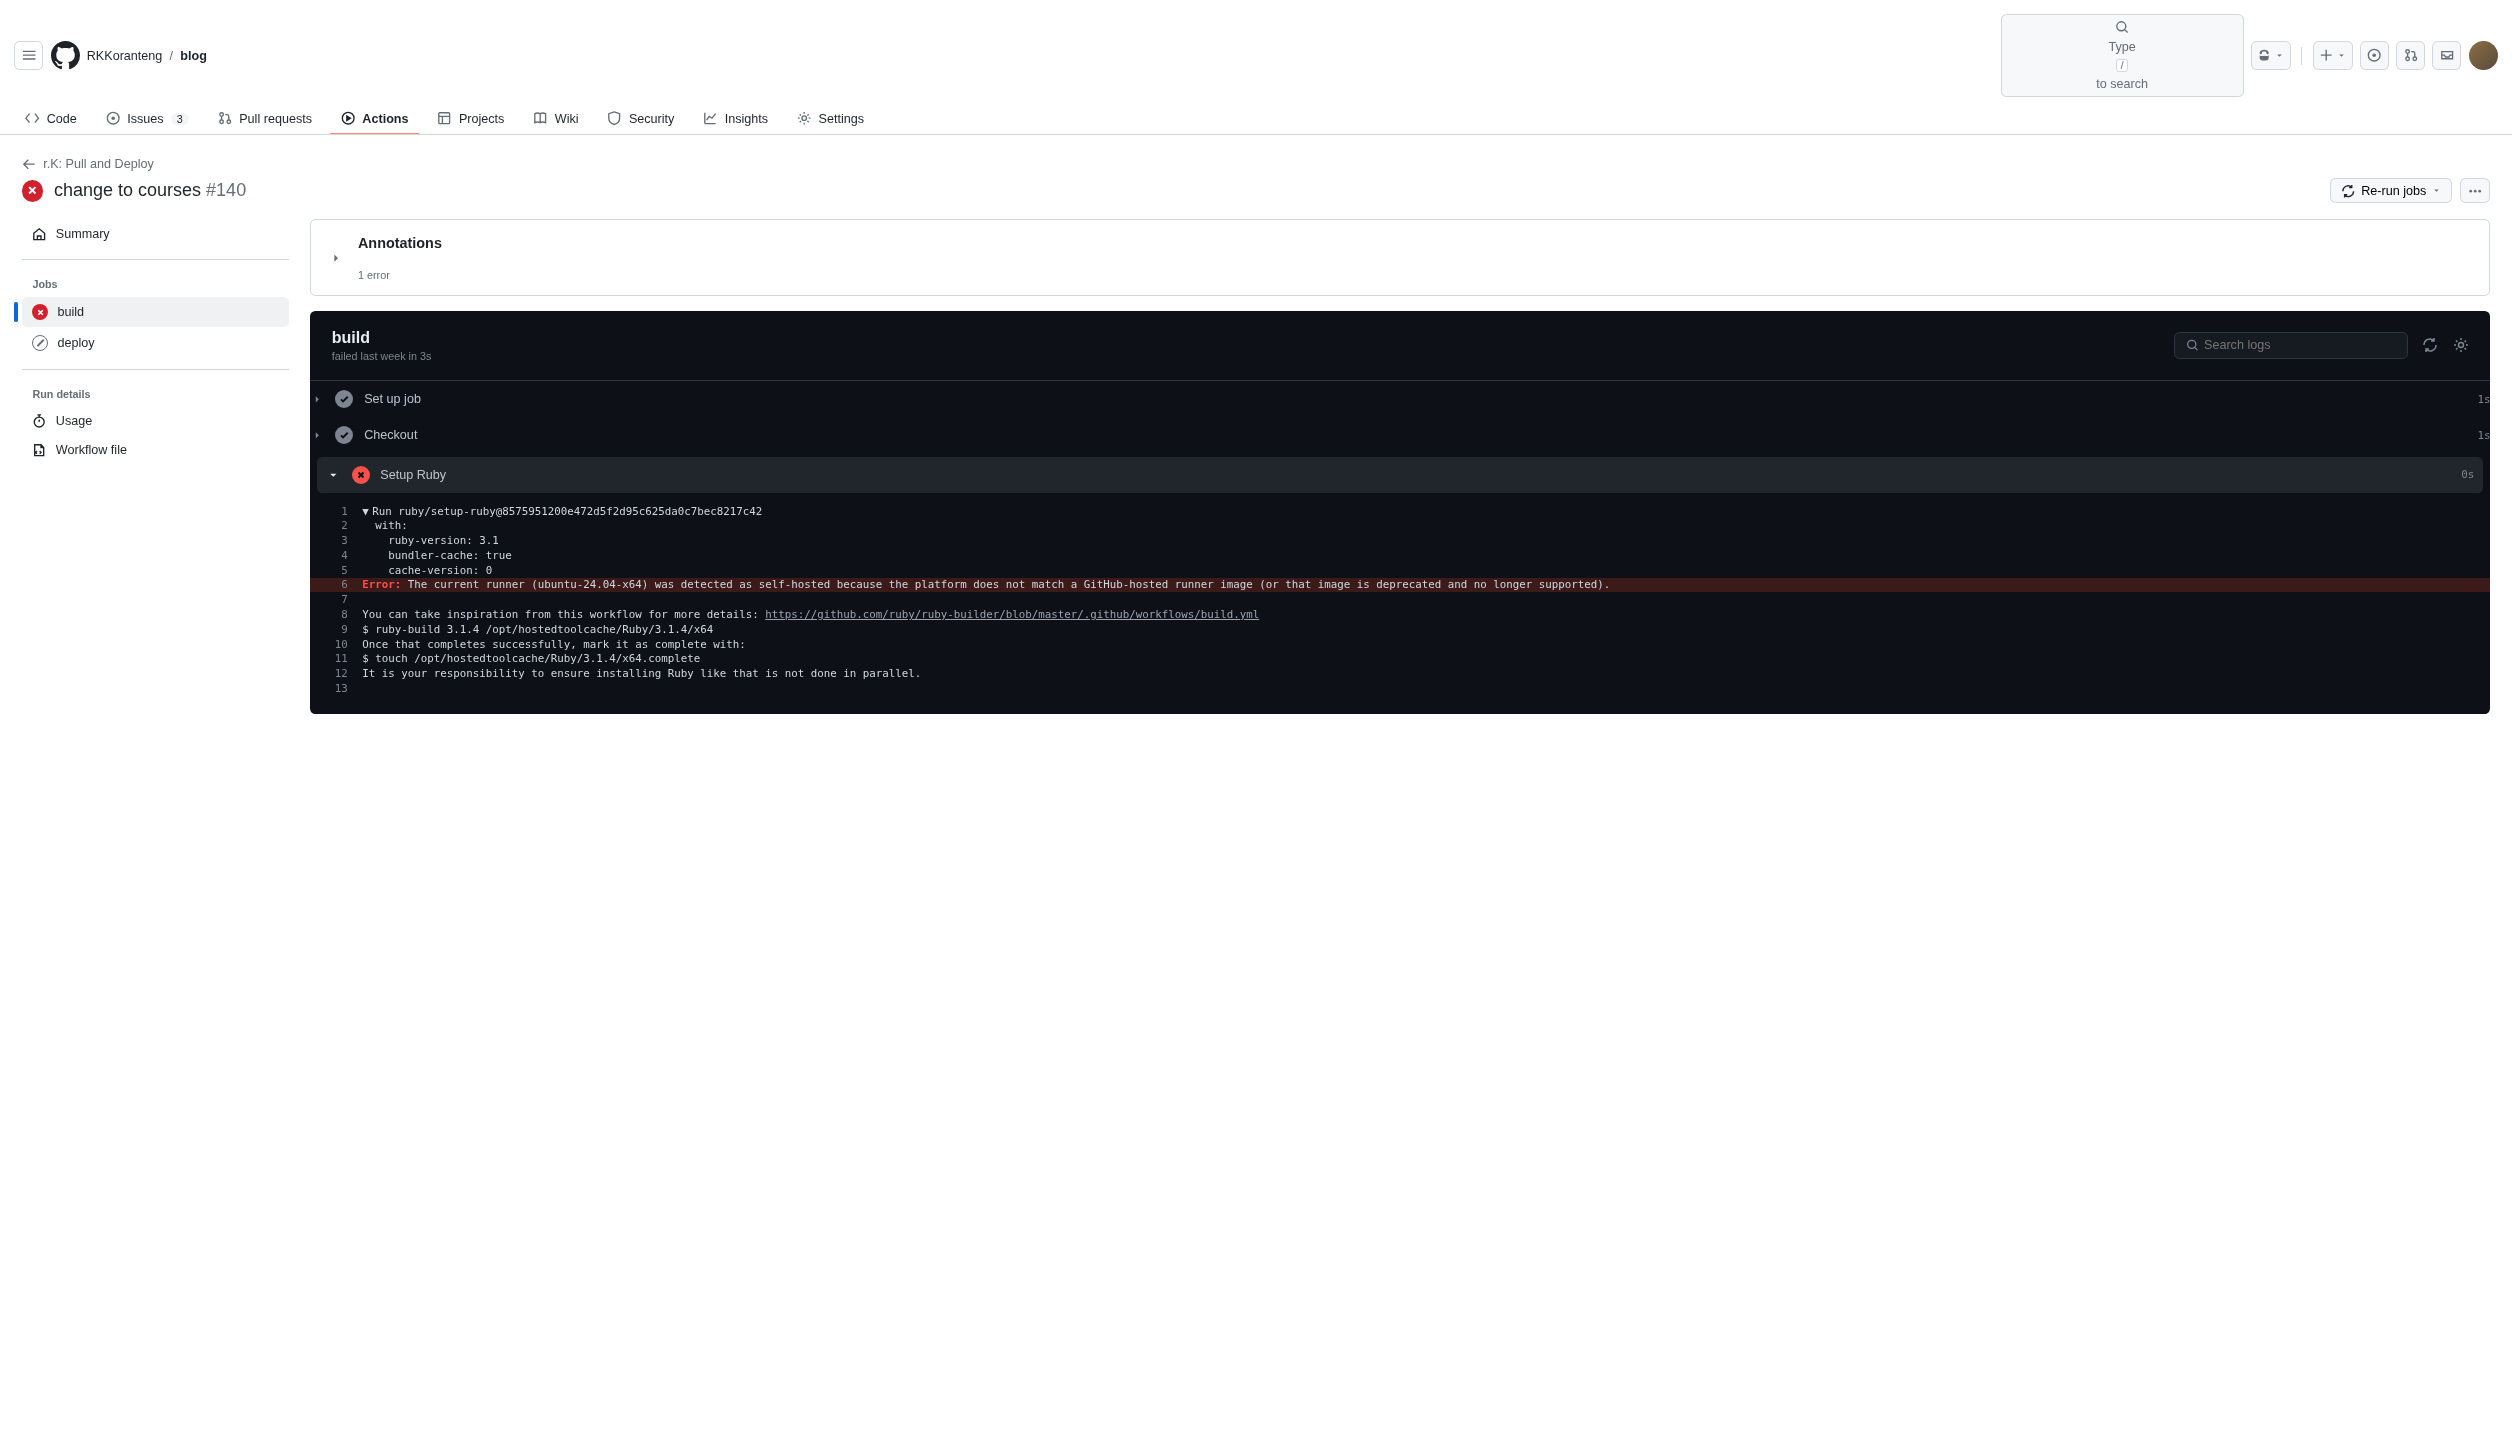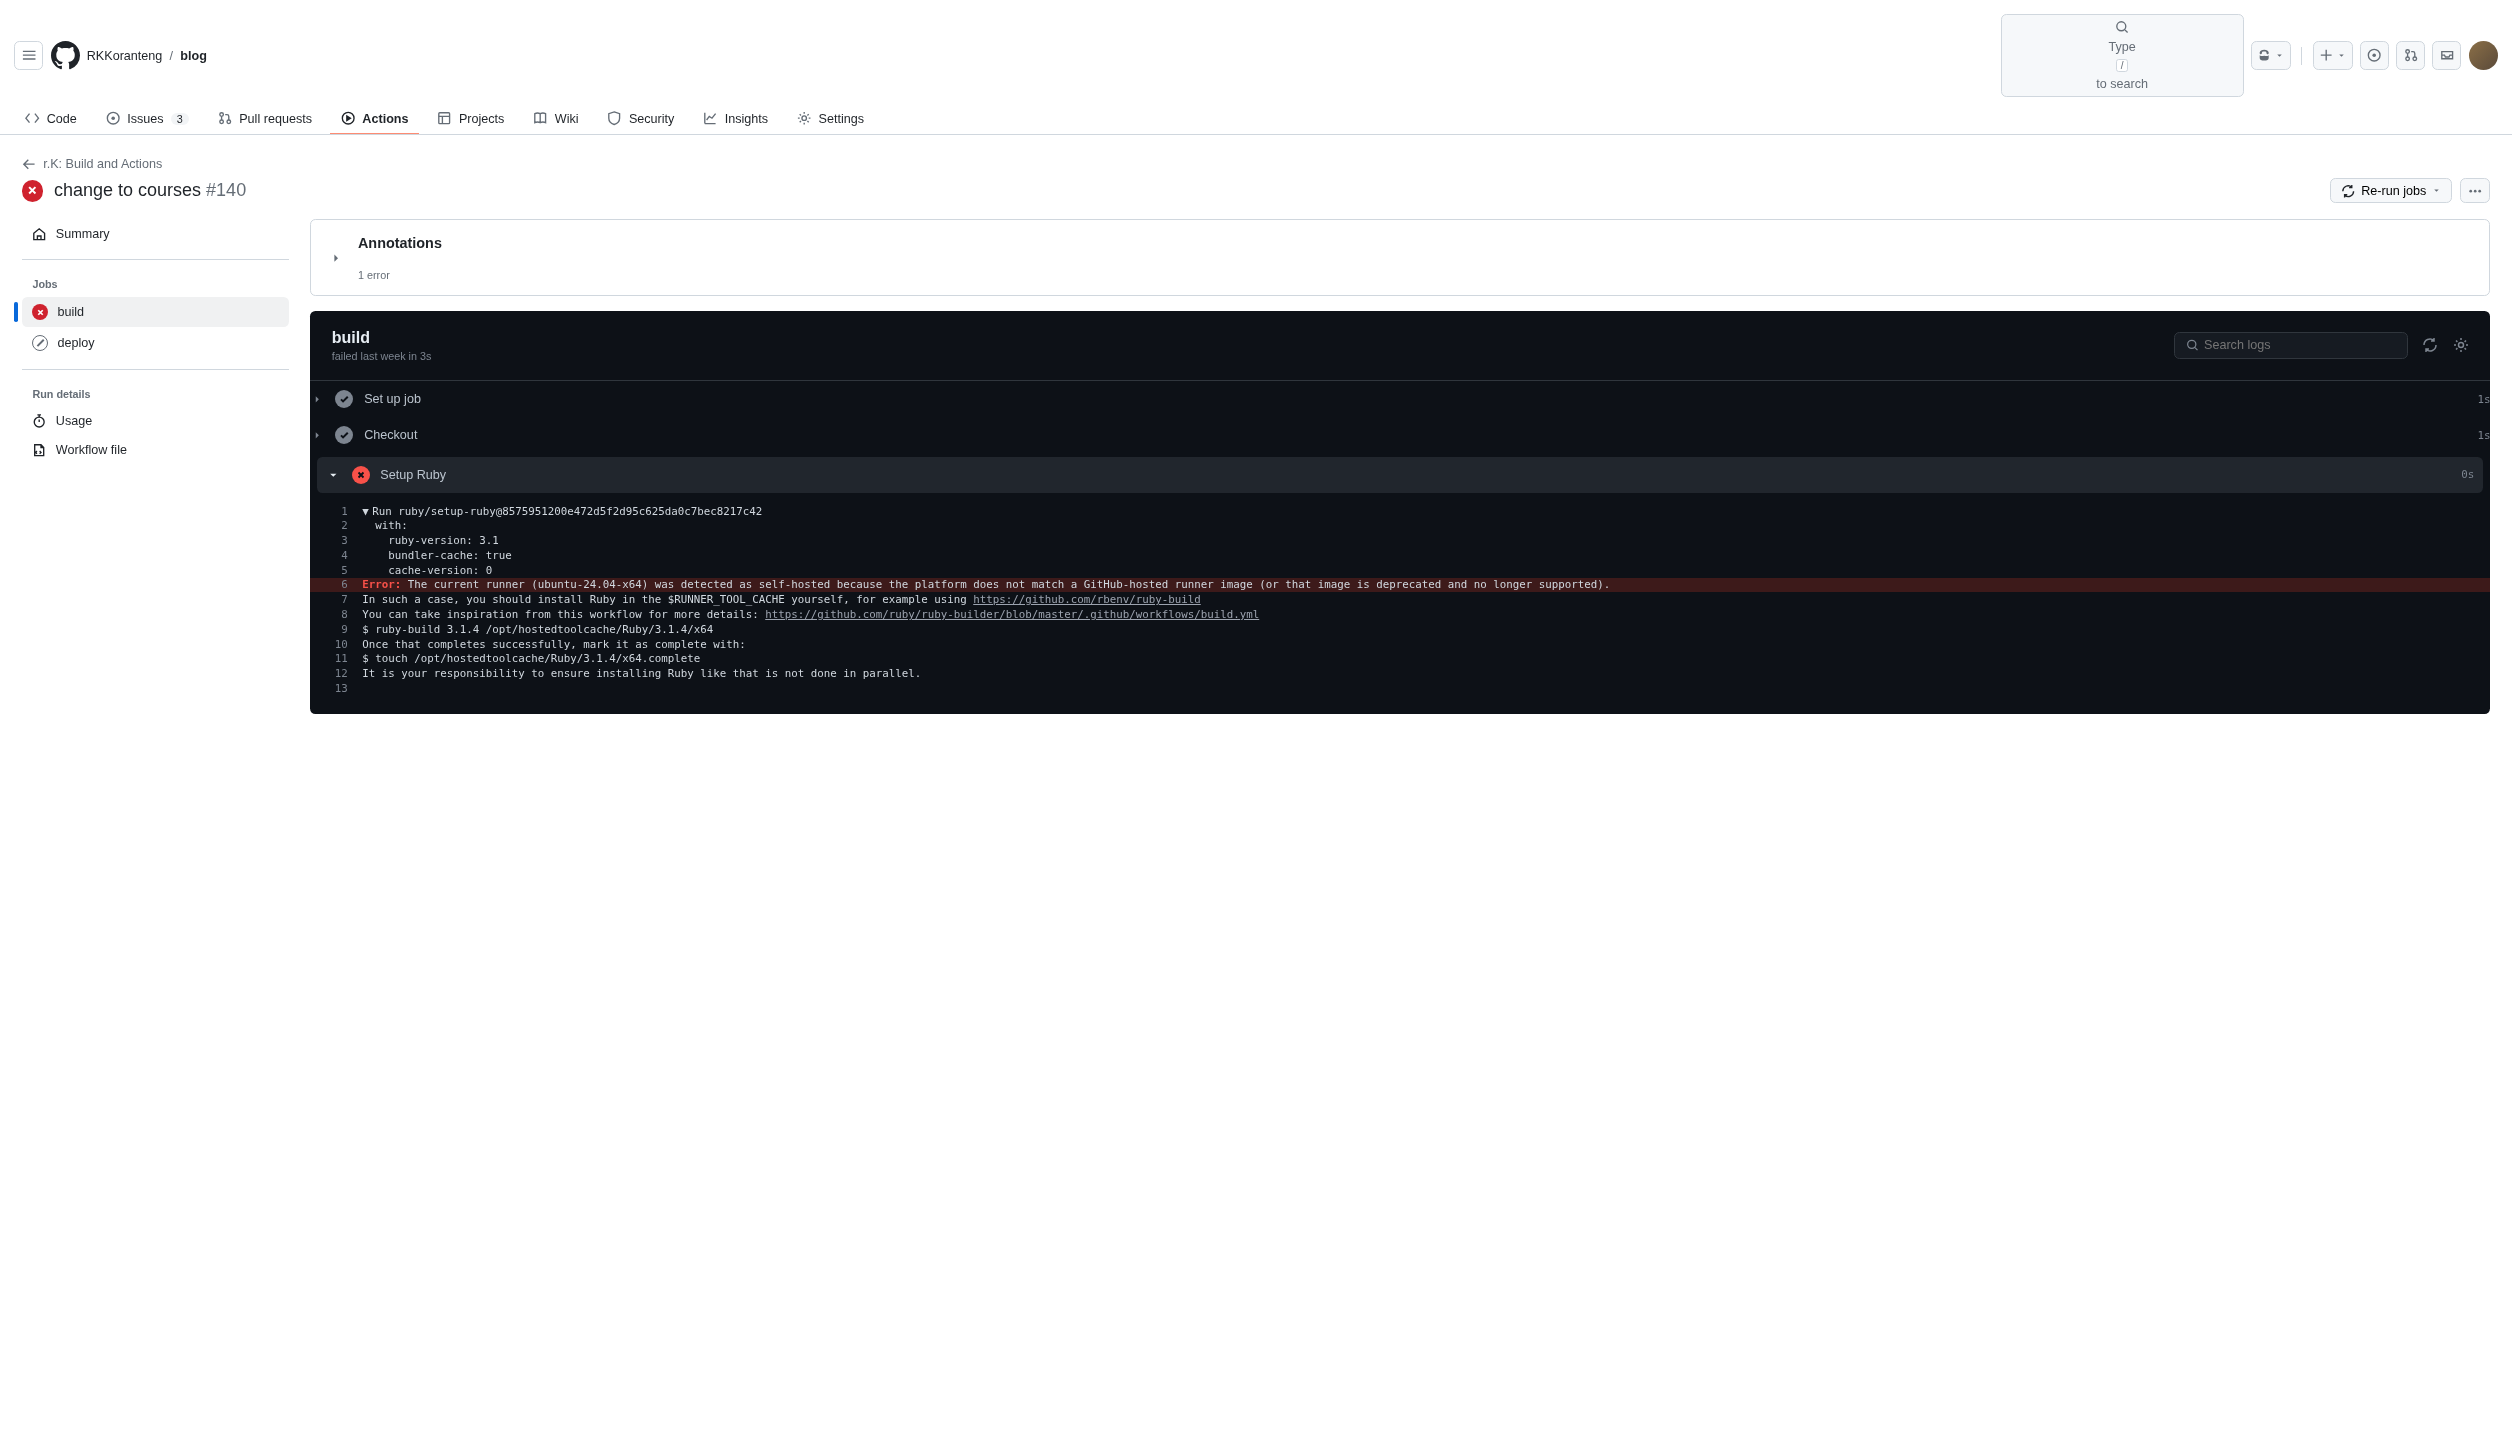--- a/index.html
+++ b/index.html
@@ -200,21 +200,21 @@
       </svg>
     <span>Settings</span>
   </a>
 </nav>
 
 <div class="content-area">
   <a class="back-link">
     <svg width="14.4" height="14.4" viewBox="0 0 16 16" fill="none" stroke="#656d76" stroke-width="1.5">
         <path d="M7 3L2 8l5 5M2 8h12"></path>
       </svg>
-    <span>r.K: Build and Actions</span>
+    <span>r.K: Pull and Deploy</span>
   </a>
 
   <div class="run-title-row">
     <div class="status-badge-fail">
       <svg width="12.6" height="12.6" viewBox="0 0 16 16" fill="none" stroke="#fff" stroke-width="2.5">
           <path d="M4 4l8 8M12 4l-8 8"></path>
         </svg>
     </div>
     <h1 class="run-title">
       <span>change to courses</span>
@@ -384,21 +384,20 @@
             <div class="log-line">
               <span class="line-num">5</span>
               <span class="line-content">    cache-version: 0</span>
             </div>
             <div class="log-line err">
               <span class="line-num">6</span>
               <span class="line-content"><span class="err-label">Error:</span> The current runner (ubuntu-24.04-x64) was detected as self-hosted because the platform does not match a GitHub-hosted runner image (or that image is deprecated and no longer supported).</span>
             </div>
             <div class="log-line">
               <span class="line-num">7</span>
-              <span class="line-content">In such a case, you should install Ruby in the $RUNNER_TOOL_CACHE yourself, for example using <a>https://github.com/rbenv/ruby-build</a></span>
             </div>
             <div class="log-line">
               <span class="line-num">8</span>
               <span class="line-content">You can take inspiration from this workflow for more details: <a>https://github.com/ruby/ruby-builder/blob/master/.github/workflows/build.yml</a></span>
             </div>
             <div class="log-line">
               <span class="line-num">9</span>
               <span class="line-content">$ ruby-build 3.1.4 /opt/hostedtoolcache/Ruby/3.1.4/x64</span>
             </div>
             <div class="log-line">

